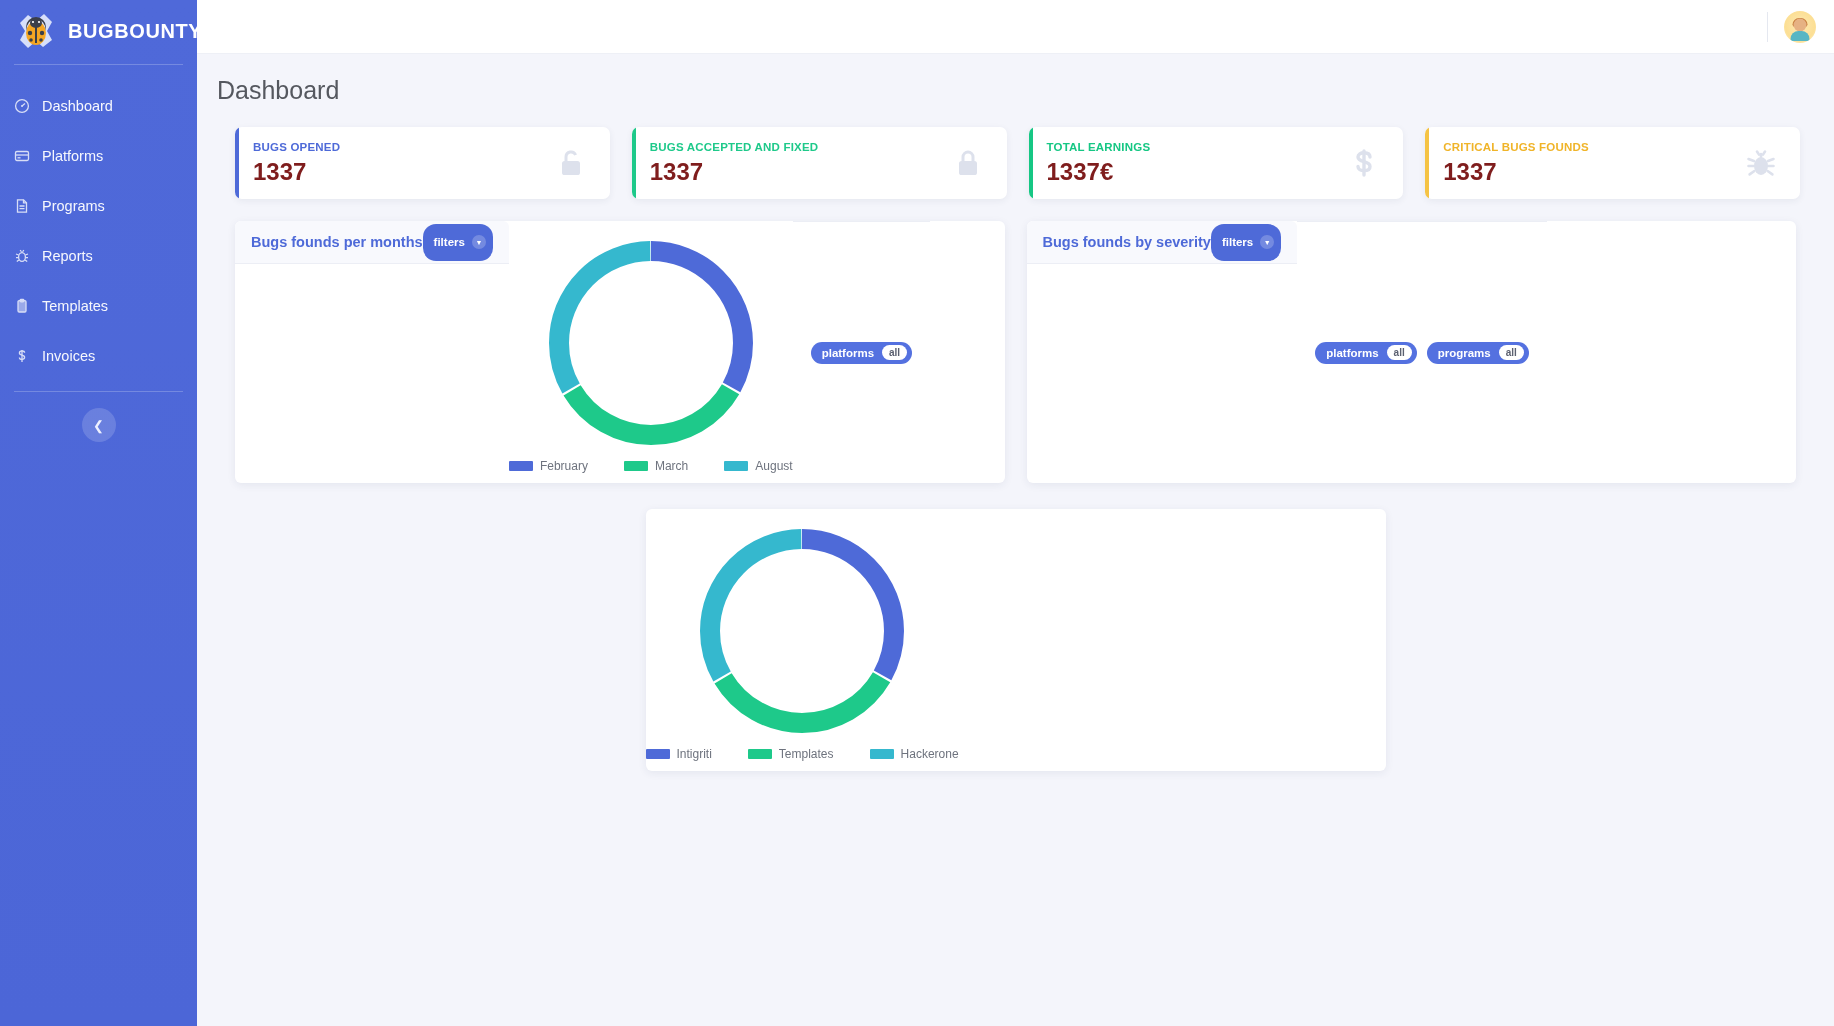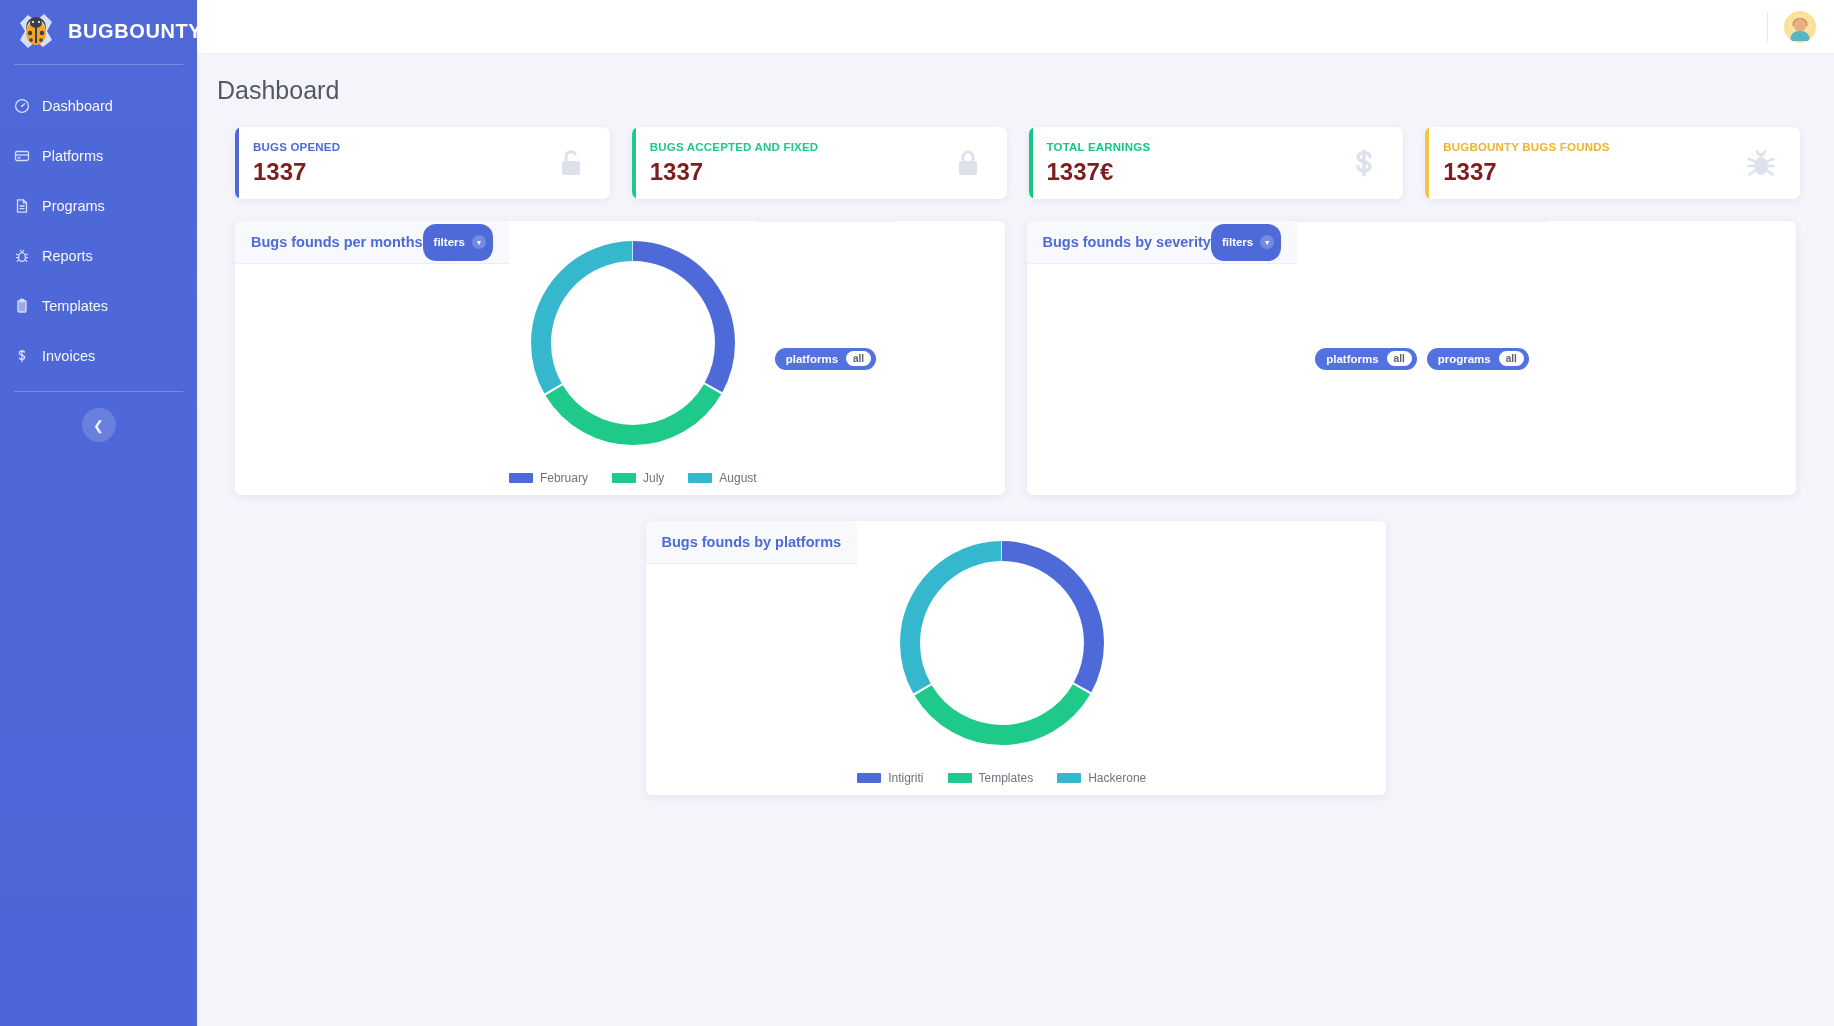--- a/index.html
+++ b/index.html
@@ -147,22 +147,22 @@
     display: flex; align-items: center; justify-content: center;
     font-size: 7px; line-height: 1;
   }
   .chart-body {
     padding: 16px 0 10px 0; display: flex; flex-direction: column;
     align-items: center; justify-content: center;
   }
   .donut-wrap { position: relative; }
   .donut { display: block; }
   .legend {
-    display: flex; gap: 24px; align-items: center;
-    margin-top: 22px; justify-content: center;
+    display: flex; gap: 36px; align-items: center;
+    margin-top: 10px; justify-content: center;
   }
   .legend-item { display: flex; align-items: center; gap: 7px; }
   .legend-swatch { width: 24px; height: 10px; border-radius: 1px; }
   .legend-label { font-size: 12px; color: #6e737e; }
   .chart-foot {
     border-top: 1px solid #eceef5; min-height: 47px;
     display: flex; align-items: center; gap: 10px; padding: 0 18px;
     background: #fff; border-radius: 0 0 6px 6px;
   }
   .pill {
@@ -316,21 +316,21 @@
         </div>
         <div class="stat-icon">
           <svg viewBox="0 0 34 34" fill="none" stroke="#dde1ec" stroke-width="3.4" stroke-linecap="round">
             <path d="M17 5v24"></path>
               <path d="M23 11c0-3-2.7-4.3-6-4.3S11 8.2 11 11s3 3.8 6 4.6 6 2 6 4.8-2.7 4.2-6 4.2-6-1.4-6-4.2"></path>
           </svg>
         </div>
       </div>
       <div class="stat-card c-yellow">
         <div>
-          <div class="stat-label">BUGBOUNTY BUGS FOUNDS</div>
+          <div class="stat-label">CRITICAL BUGS FOUNDS</div>
           <div class="stat-value">1337</div>
         </div>
         <div class="stat-icon">
           <svg viewBox="0 0 34 34" fill="none" stroke="#dde1ec" stroke-width="2.6" stroke-linecap="round">
             <ellipse cx="17" cy="20" rx="7" ry="9" fill="#dde1ec" stroke="none"></ellipse>
             <path d="M17 11V8"></path>
               <path d="M13 5.5 15 8.6M21 5.5 19 8.6"></path>
             <path d="M10 15 4.5 13M10 20H4.5M10.4 25 5.6 28.4M24 15l5.5-2M24 20h5.5M23.6 25l4.8 3.4"></path>
           </svg>
         </div>
@@ -357,21 +357,21 @@
               </g>
             </svg>
           </div>
           <div class="legend">
             <div class="legend-item">
               <span class="legend-swatch" style="background:#4e6ad8"></span>
               <span class="legend-label">February</span>
             </div>
             <div class="legend-item">
               <span class="legend-swatch" style="background:#1ec98a"></span>
-              <span class="legend-label">July</span>
+              <span class="legend-label">March</span>
             </div>
             <div class="legend-item">
               <span class="legend-swatch" style="background:#35b8ce"></span>
               <span class="legend-label">August</span>
             </div>
           </div>
         </div>
         <div class="chart-foot">
           <div class="pill">
             <span>platforms</span>
@@ -396,23 +396,20 @@
           <div class="pill">
             <span>programs</span>
             <span class="pill-badge">all</span>
           </div>
         </div>
       </div>
     </section>
 
     <section>
       <div class="chart-card single">
-        <div class="chart-head">
-          <div class="chart-title">Bugs founds by platforms</div>
-        </div>
         <div class="chart-body">
           <div class="donut-wrap">
             <svg class="donut" width="212" height="212" viewBox="0 0 212 212">
               <g transform="rotate(-90 106 106)" fill="none" stroke-width="20">
                 <circle cx="106" cy="106" r="92" stroke="#4e6ad8" stroke-dasharray="190.6 387.5" stroke-dashoffset="0"></circle>
                 <circle cx="106" cy="106" r="92" stroke="#1ec98a" stroke-dasharray="190.6 387.5" stroke-dashoffset="-192.6"></circle>
                 <circle cx="106" cy="106" r="92" stroke="#35b8ce" stroke-dasharray="191.2 387.5" stroke-dashoffset="-385.2"></circle>
               </g>
             </svg>
           </div>

